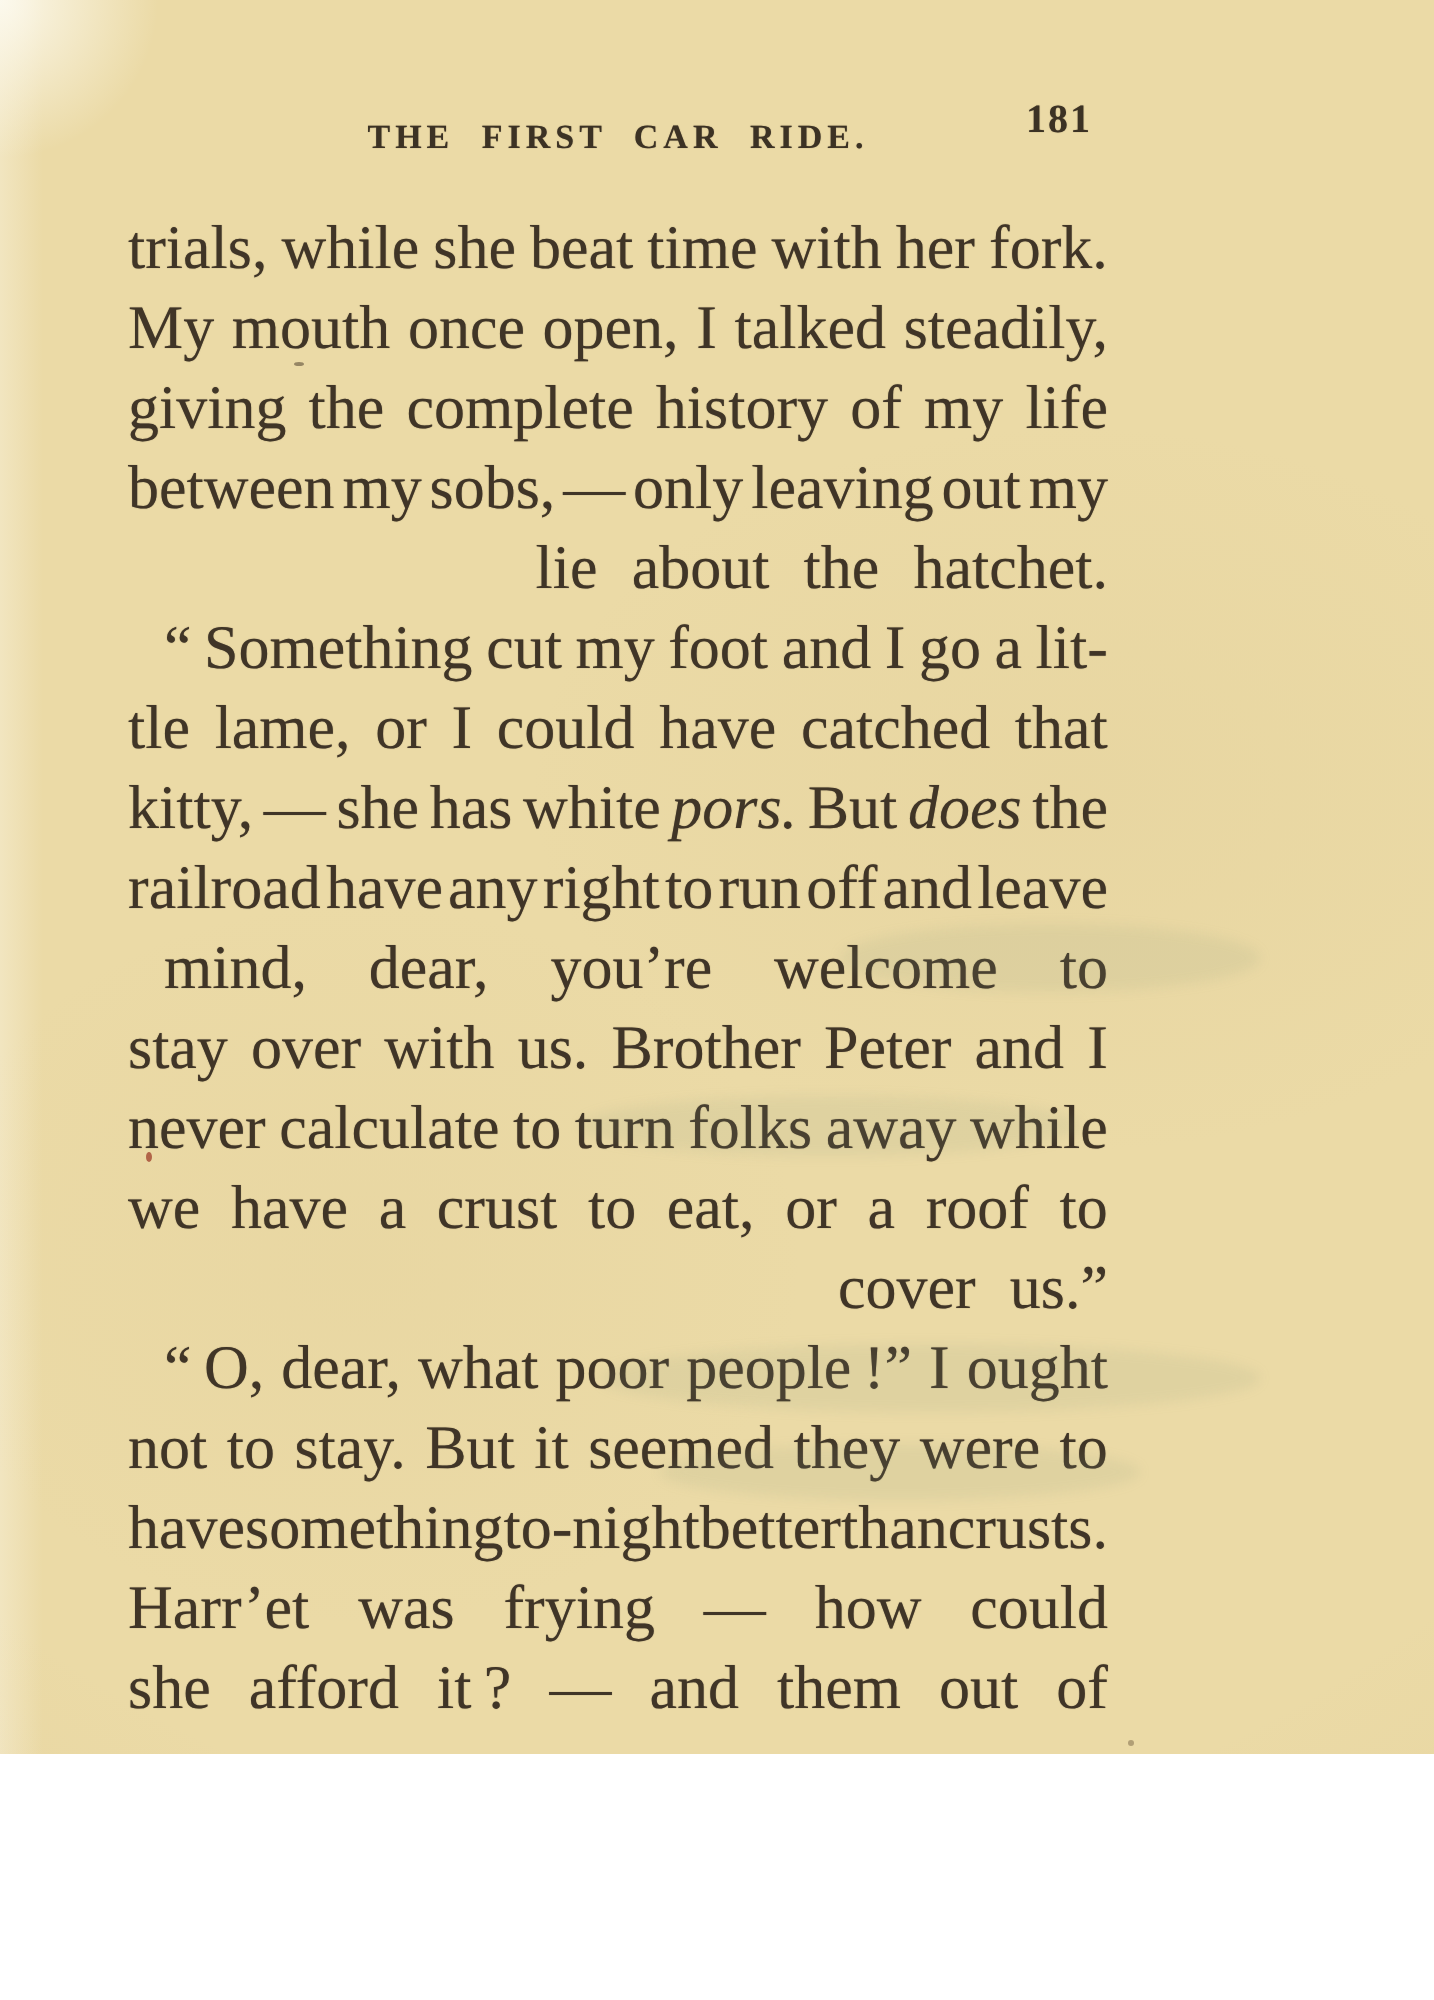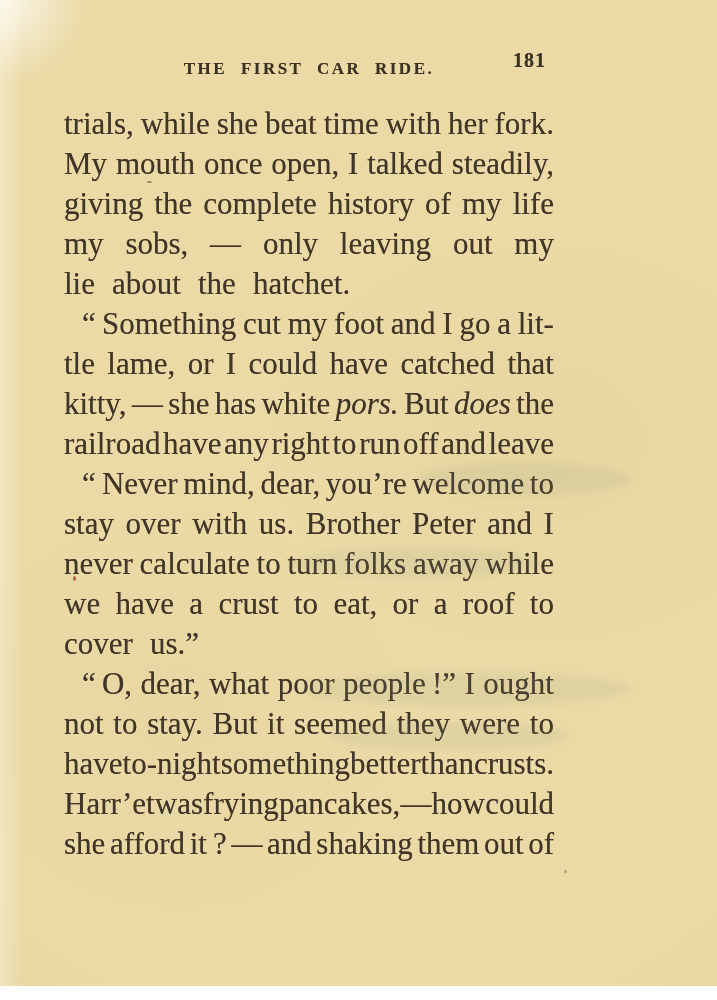--- a/index.html
+++ b/index.html
@@ -1,19 +1,19 @@
 <!DOCTYPE html>
 <html><head>
 <meta charset="utf-8">
 <style>
   html, body { margin: 0; padding: 0; }
   .page {
     position: relative;
     width: 717px;
-    height: 986px;
+    height: 877px;
     overflow: hidden;
     background-color: #ebdaa6;
     background-image:
       radial-gradient(circle at 0% 0%, rgba(253,251,242,0.9) 0%, rgba(253,251,242,0) 7%),
       linear-gradient(90deg, rgba(251,246,231,0.4) 0%, rgba(251,246,231,0) 3%),
       radial-gradient(ellipse 55% 30% at 75% 45%, rgba(203,178,118,0.10), transparent 70%),
       radial-gradient(ellipse 45% 30% at 25% 72%, rgba(203,178,118,0.08), transparent 70%),
       radial-gradient(145% 115% at 50% 42%, rgba(0,0,0,0) 55%, rgba(168,138,78,0.16) 100%);
     font-family: "Liberation Serif", "DejaVu Serif", serif;
     color: #403527;
@@ -57,20 +57,21 @@
     white-space: nowrap;
   }
   .line.just {
     display: flex;
     justify-content: space-between;
     align-items: baseline;
   }
   .line.last {
     display: block;
     word-spacing: 0.30em;
+    text-align: right;
   }
   .line.first { padding-left: 18px; align-items: center; }
   .line em { font-style: italic; }
   .ghost-smudge {
     position: absolute;
     border-radius: 50%;
     background: rgba(141,158,123,0.12);
     filter: blur(3px);
     pointer-events: none;
   }
@@ -114,20 +115,21 @@
         <div class="line just">
           <span>giving</span>
           <span>the</span>
           <span>complete</span>
           <span>history</span>
           <span>of</span>
           <span>my</span>
           <span>life</span>
         </div>
         <div class="line just">
+          <span>between</span>
           <span>my</span>
           <span>sobs,</span>
           <span>—</span>
           <span>only</span>
           <span>leaving</span>
           <span>out</span>
           <span>my</span>
         </div>
         <div class="line last"><span>lie</span> <span>about</span> <span>the</span> <span>hatchet.</span></div>
       </div>
@@ -171,21 +173,20 @@
           <span>right</span>
           <span>to</span>
           <span>run</span>
           <span>off</span>
           <span>and</span>
           <span>leave</span>
         </div>
       </div>
       <div class="paragraph">
         <div class="line just first">
-          <span>“ Never</span>
           <span>mind,</span>
           <span>dear,</span>
           <span>you’re</span>
           <span>welcome</span>
           <span>to</span>
         </div>
         <div class="line just">
           <span>stay</span>
           <span>over</span>
           <span>with</span>
@@ -234,42 +235,40 @@
           <span>stay.</span>
           <span>But</span>
           <span>it</span>
           <span>seemed</span>
           <span>they</span>
           <span>were</span>
           <span>to</span>
         </div>
         <div class="line just">
           <span>have</span>
+          <span>something</span>
           <span>to-night</span>
-          <span>something</span>
           <span>better</span>
           <span>than</span>
           <span>crusts.</span>
         </div>
         <div class="line just">
           <span>Harr’et</span>
           <span>was</span>
           <span>frying</span>
-          <span>pancakes,</span>
           <span>—</span>
           <span>how</span>
           <span>could</span>
         </div>
         <div class="line just">
           <span>she</span>
           <span>afford</span>
           <span>it ?</span>
           <span>—</span>
           <span>and</span>
-          <span>shaking</span>
           <span>them</span>
           <span>out</span>
           <span>of</span>
         </div>
       </div>
     </div>
 
   <div class="ghost-smudge" style="left:420px; top:462px; width:210px; height:34px;"></div>
   <div class="ghost-smudge" style="left:290px; top:548px; width:250px; height:30px;"></div>
   <div class="ghost-smudge" style="left:300px; top:672px; width:330px; height:34px;"></div>

